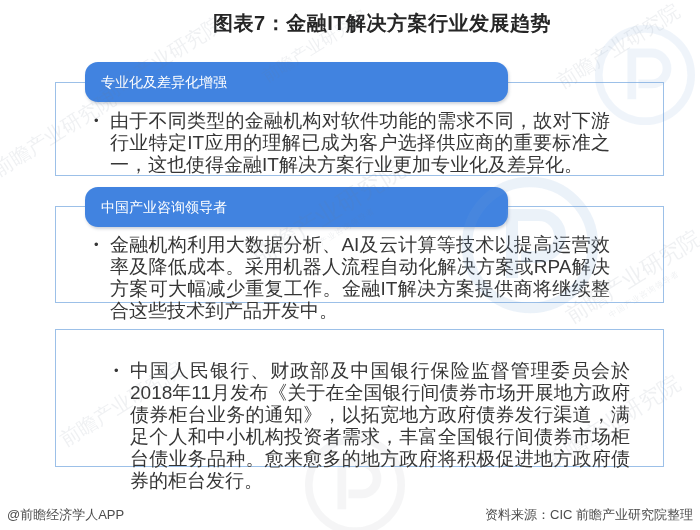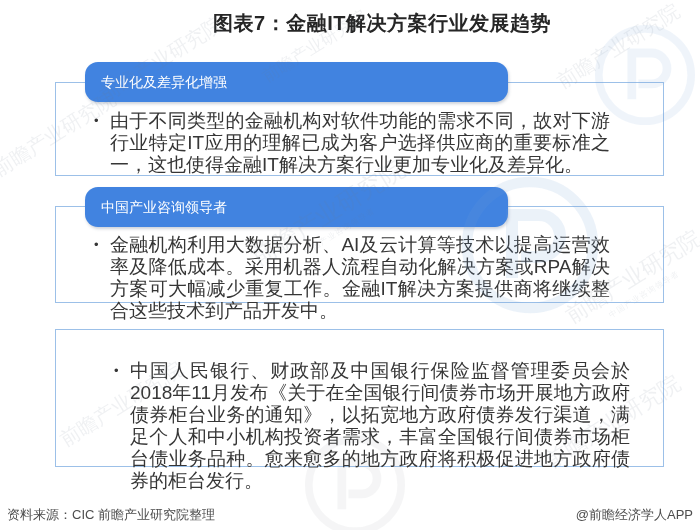--- a/index.html
+++ b/index.html
@@ -88,22 +88,22 @@
   </div>
 
   <div class="sec-panel panel-3">
     <div class="bullet">
       <span class="dot"></span>
       <p>中国人民银行、财政部及中国银行保险监督管理委员会於2018年11月发布《关于在全国银行间债券市场开展地方政府债券柜台业务的通知》，以拓宽地方政府债券发行渠道，满足个人和中小机构投资者需求，丰富全国银行间债券市场柜台债业务品种。愈来愈多的地方政府将积极促进地方政府债券的柜台发行。</p>
     </div>
   </div>
 
   <div class="footer">
+    <span>@前瞻经济学人APP</span>
     <span>资料来源：CIC 前瞻产业研究院整理</span>
-    <span>@前瞻经济学人APP</span>
   </div>
 
   <div class="wm-layer">
     <span class="wm wm-a">前瞻产业研究院</span>
     <span class="wm wm-b">前瞻产业研究院</span>
     <span class="wm wm-c">
       <span>前瞻产业研究院</span>
       <span class="sub">中国产业咨询领导者</span>
     </span>
     <span class="wm wm-d">前瞻产业研究院</span>

